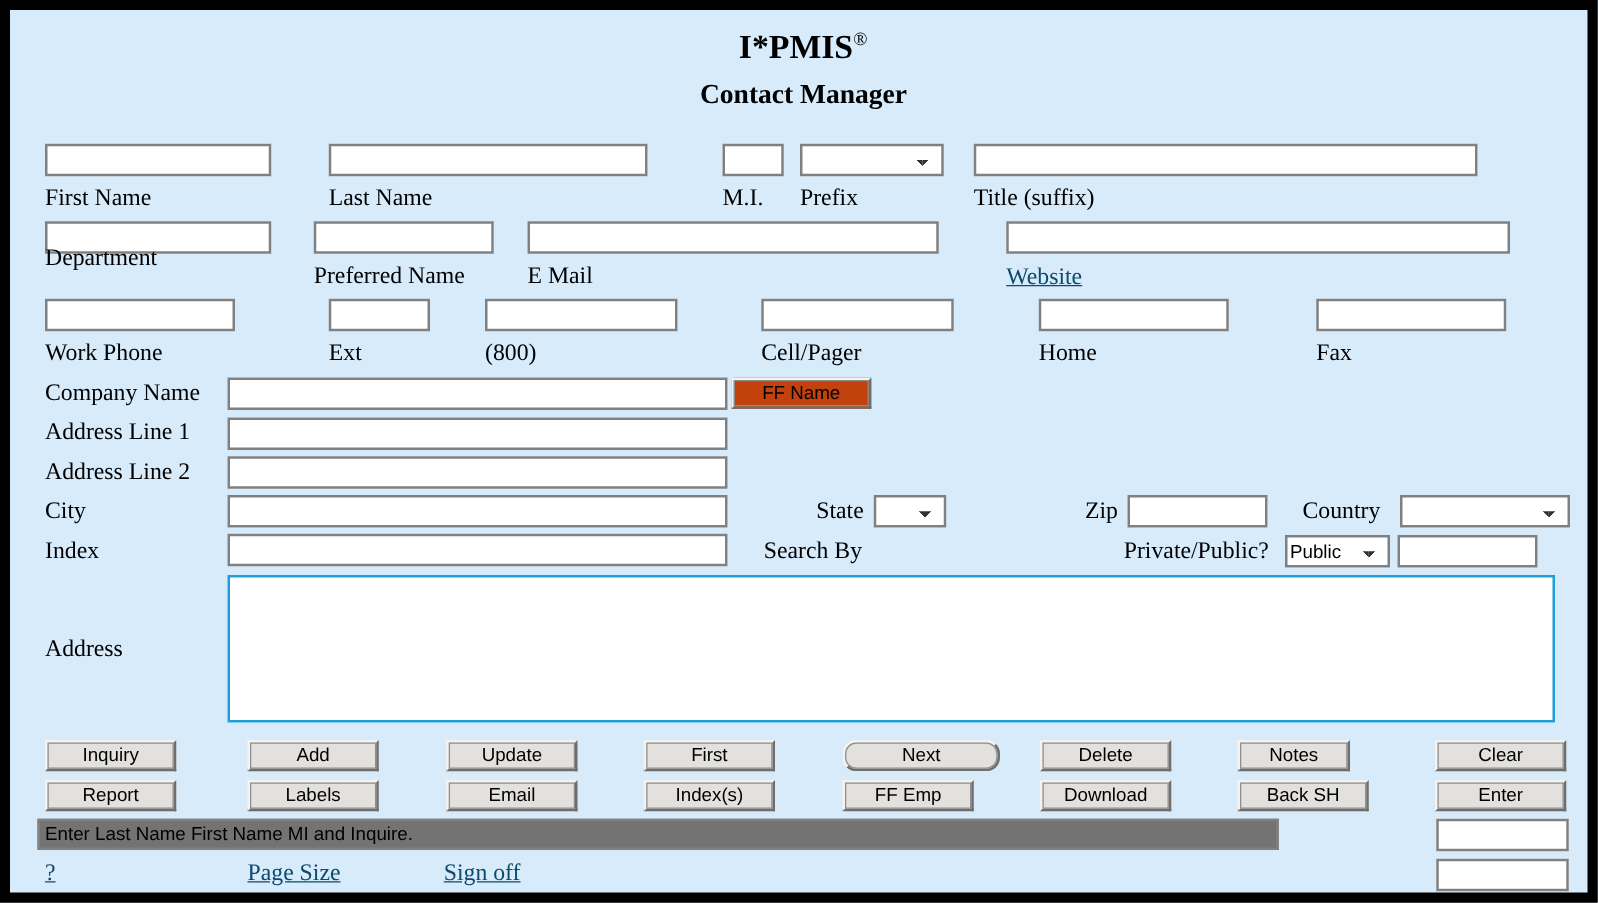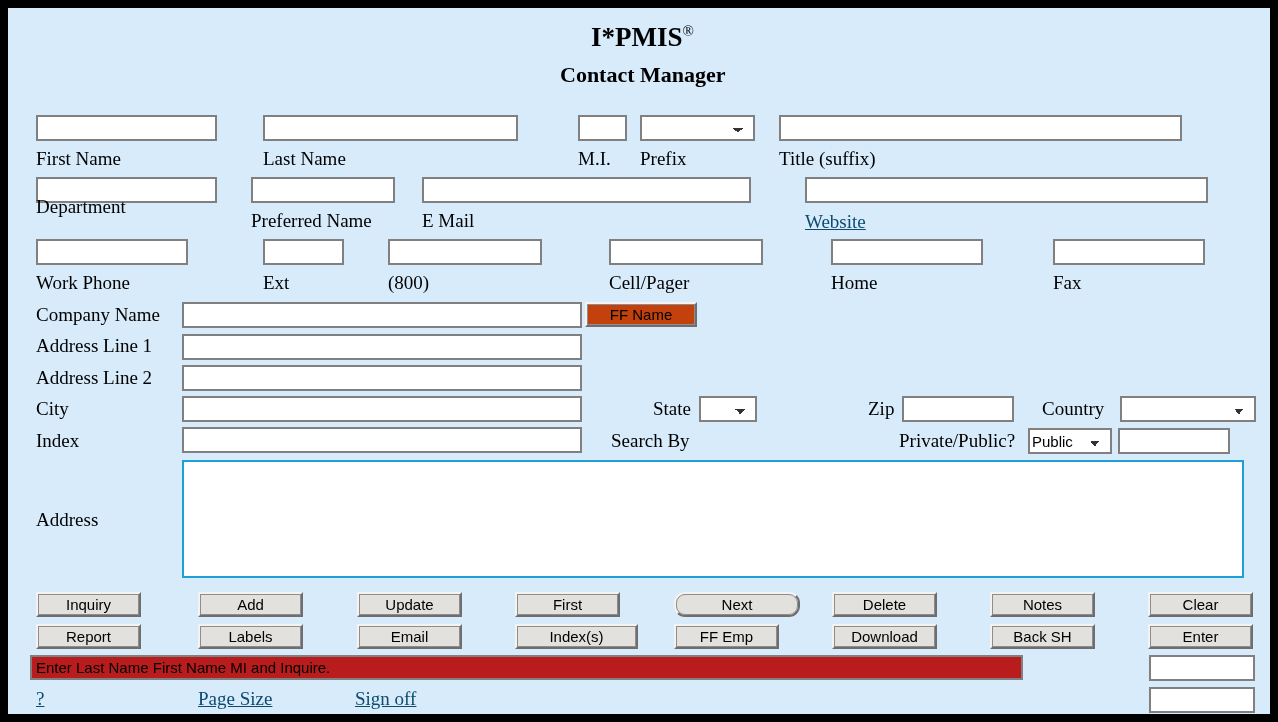--- a/index.html
+++ b/index.html
@@ -130,21 +130,21 @@
     font-family: "Liberation Serif", "DejaVu Serif", serif;
     font-size: 19px;
     color: #0c4a6e;
     text-decoration: underline;
     white-space: nowrap;
     cursor: pointer;
   }
 
   .statusmsg {
     box-sizing: border-box;
-    background: #b91c1c;
+    background: #737373;
     border: 2px solid #808080;
     font-family: "Liberation Sans", "DejaVu Sans", sans-serif;
     font-size: 15px;
     color: #000;
     padding: 0 4px;
     height: 25px;
     outline: none;
   }
 </style>
 </head>
@@ -241,27 +241,27 @@
 
   <div class="abs lbl" style="left:28px; top:502px;">Address</div>
   <textarea class="abs comments" style="left: 174px; top: 452px; width: 1062px; height: 118px;"></textarea>
 
   <button class="btn abs" style="left:28px;   top:584px; width:105px;">Inquiry</button>
   <button class="btn abs" style="left:190px;  top:584px; width:105px;">Add</button>
   <button class="btn abs" style="left:349px;  top:584px; width:105px;">Update</button>
   <button class="btn abs" style="left:507px;  top:584px; width:105px;">First</button>
   <button class="btn abs" style="left:666px;  top:584px; width:126px;border-radius:11px;">Next</button>
   <button class="btn abs" style="left:824px;  top:584px; width:105px;">Delete</button>
-  <button class="btn abs" style="left:982px;  top:584px; width:105px;">Notes</button>
+  <button class="btn abs" style="left:982px;  top:584px; width:90px;">Notes</button>
   <button class="btn abs" style="left:1140px; top:584px; width:105px;">Clear</button>
 
   <button class="btn abs" style="left:28px;   top:616px; width:105px;">Report</button>
   <button class="btn abs" style="left:190px;  top:616px; width:105px;">Labels</button>
   <button class="btn abs" style="left:349px;  top:616px; width:105px;">Email</button>
-  <button class="btn abs" style="left:507px;  top:616px; width:123px;">Index(s)</button>
+  <button class="btn abs" style="left:507px;  top:616px; width:105px;">Index(s)</button>
   <button class="btn abs" style="left:666px;  top:616px; width:105px;">FF Emp</button>
   <button class="btn abs" style="left:824px;  top:616px; width:105px;">Download</button>
   <button class="btn abs" style="left:982px;  top:616px; width:105px;">Back SH</button>
   <button class="btn abs" style="left:1140px; top:616px; width:105px;">Enter</button>
 
   <input class="abs statusmsg" style="left: 22px; top: 647px; width: 993px;" value="Enter Last Name First Name MI and Inquire.">
   <input class="abs tin" style="left: 1141px; top: 647px; width: 106px;" value="">
 
   <div class="abs lnk" style="left:28px;  top:680px;">?</div>
   <div class="abs lnk" style="left:190px; top:680px;">Page Size</div>

